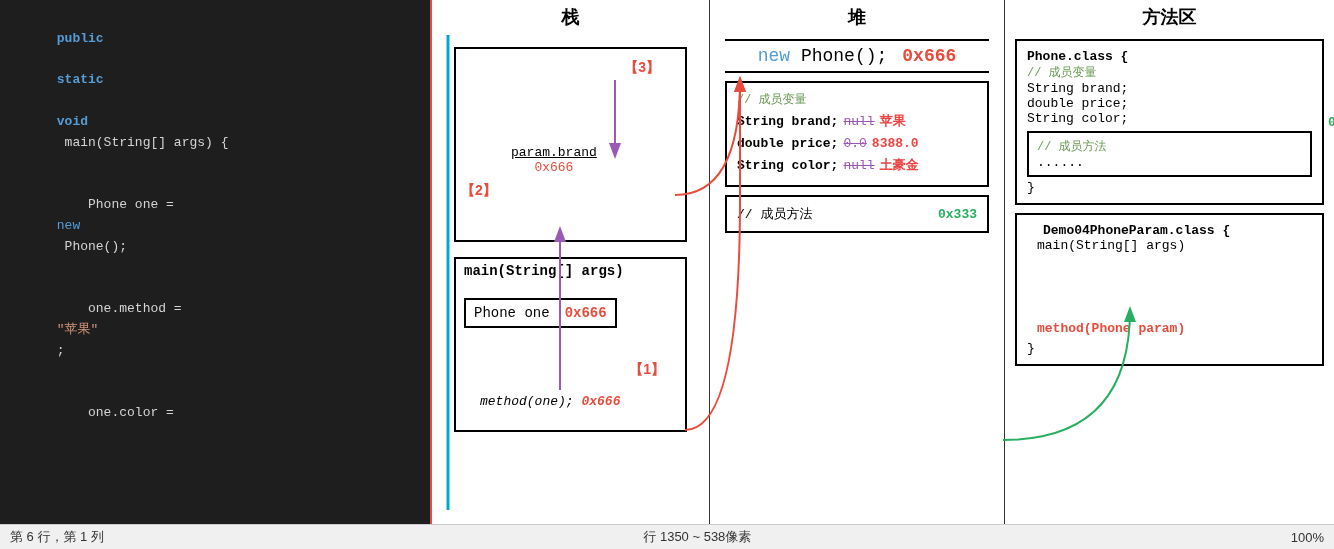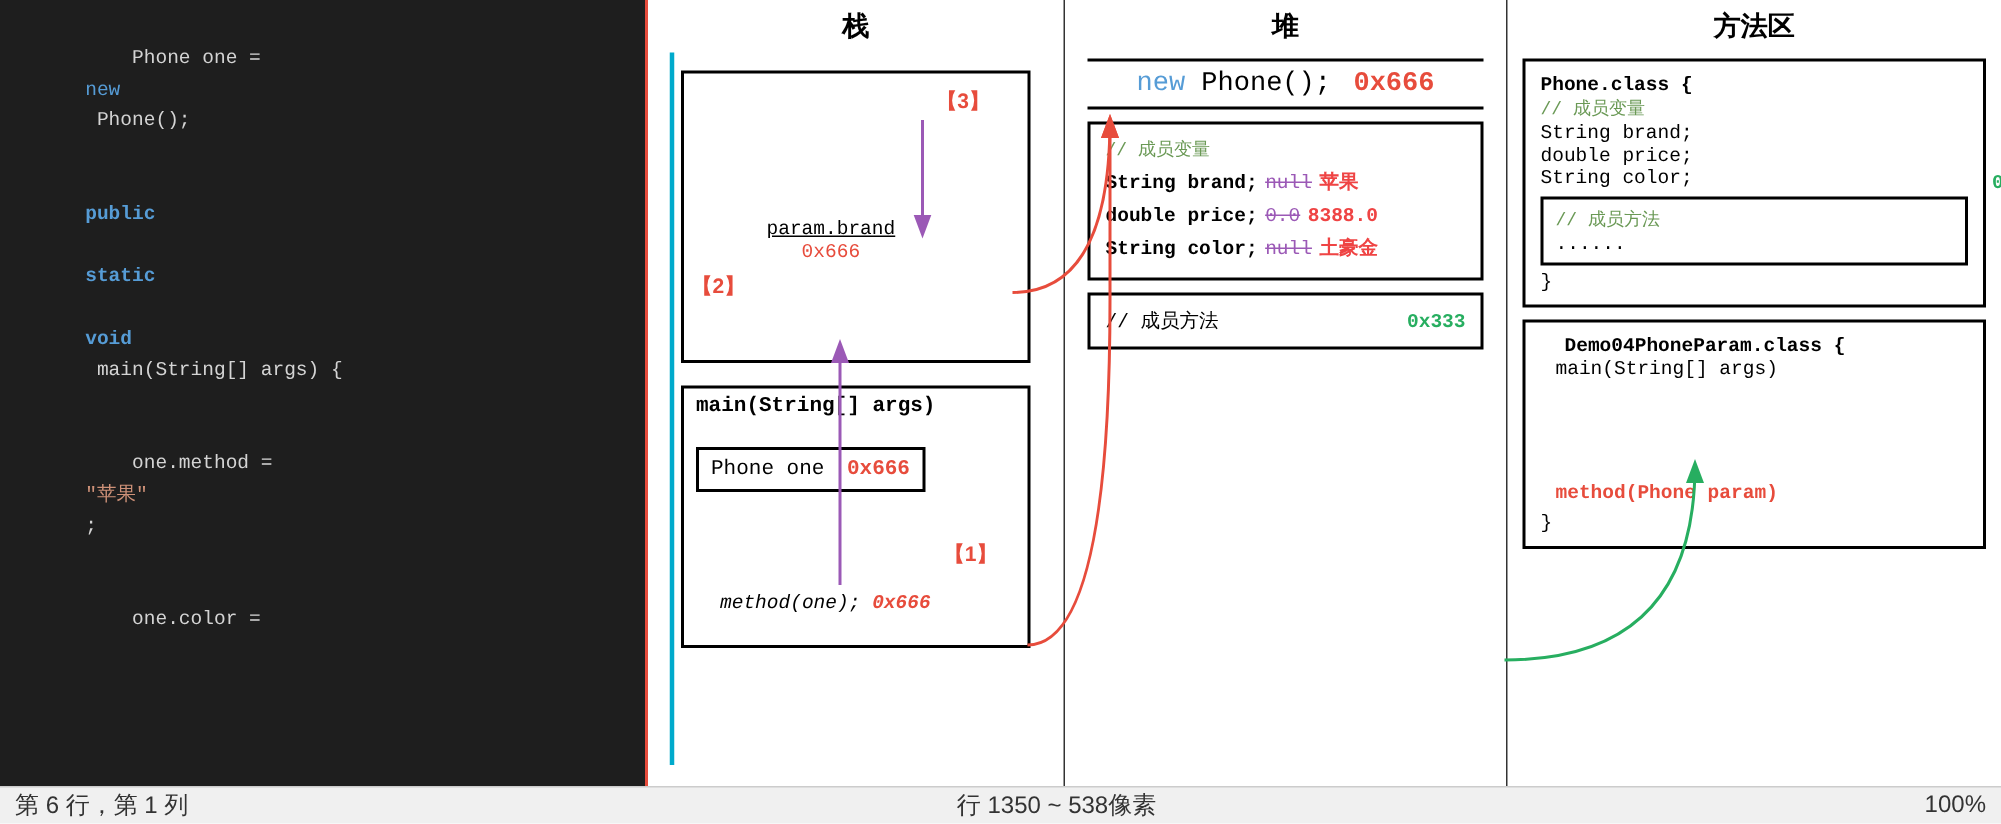--- a/index.html
+++ b/index.html
@@ -193,50 +193,50 @@
     }
 
     
     .status-bar {
       height: 25px;
       background: #f0f0f0;
       border-top: 1px solid #ccc;
       display: flex;
       align-items: center;
       padding: 0 10px;
-      font-size: 16px;
+      font-size: 13px;
       color: #333;
       font-family: sans-serif;
       justify-content: space-between;
     }
 
     .diagram-wrapper {
       position: relative;
       display: flex;
       flex: 1;
     }
   </style>
 </head>
 <body>
 
 <div class="main-content">
 
   <div class="code-panel">
-    <div class="code-line">
-      <span class="plain">    Phone one = </span>
-      <span class="kw-new">new</span>
-      <span class="plain"> Phone();</span>
-    </div>
     <div class="code-line">
       <span class="kw">public</span>
       <span class="plain"> </span>
       <span class="kw">static</span>
       <span class="plain"> </span>
       <span class="kw">void</span>
       <span class="plain"> main(String[] args) {</span>
+    </div>
+    <div class="code-line">
+      <span class="plain">    Phone one = </span>
+      <span class="kw-new">new</span>
+      <span class="plain"> Phone();</span>
     </div>
     <div class="code-line">
       <span class="plain">    one.method = </span>
       <span class="str">"苹果"</span>
       <span class="plain">;</span>
     </div>
     <div class="code-line">
       <span class="plain">    one.color = </span>
       
       

